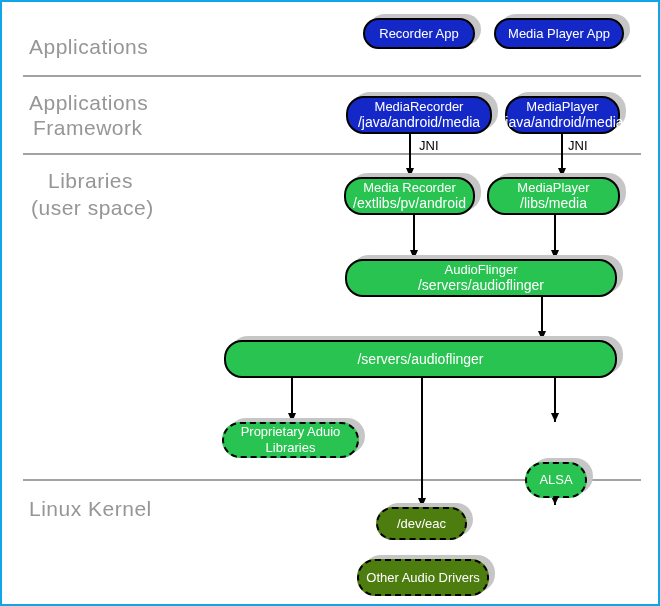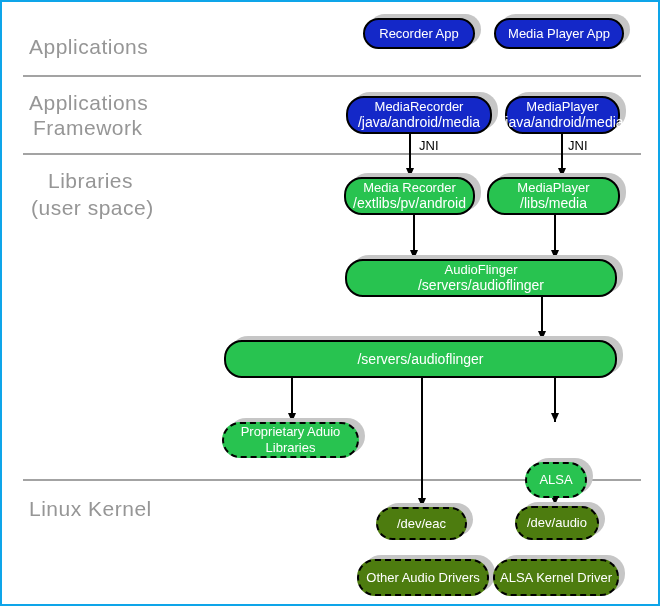--- a/index.html
+++ b/index.html
@@ -124,23 +124,17 @@
     <span class="t">Proprietary Aduio</span>
     <span class="t">Libraries</span>
   </div>
   <div class="node green dashed" style="left:523px;top:420px;width:62px;height:36px;margin-top:40px;">
     <span class="t">ALSA</span>
   </div>
 
   <div class="node red dashed" style="left:374px;top:505px;width:91px;height:33px;">
     <span class="t">/dev/eac</span>
   </div>
-  <div class="node red dashed" style="left:513px;top:504px;width:84px;height:34px;">
-    <span class="t">/dev/audio</span>
-  </div>
   <div class="node red dashed" style="left:355px;top:557px;width:132px;height:37px;">
     <span class="t">Other Audio Drivers</span>
-  </div>
-  <div class="node red dashed" style="left:491px;top:557px;width:126px;height:37px;">
-    <span class="t">ALSA Kernel Driver</span>
   </div>
 
 </div>
 
 </body></html>

